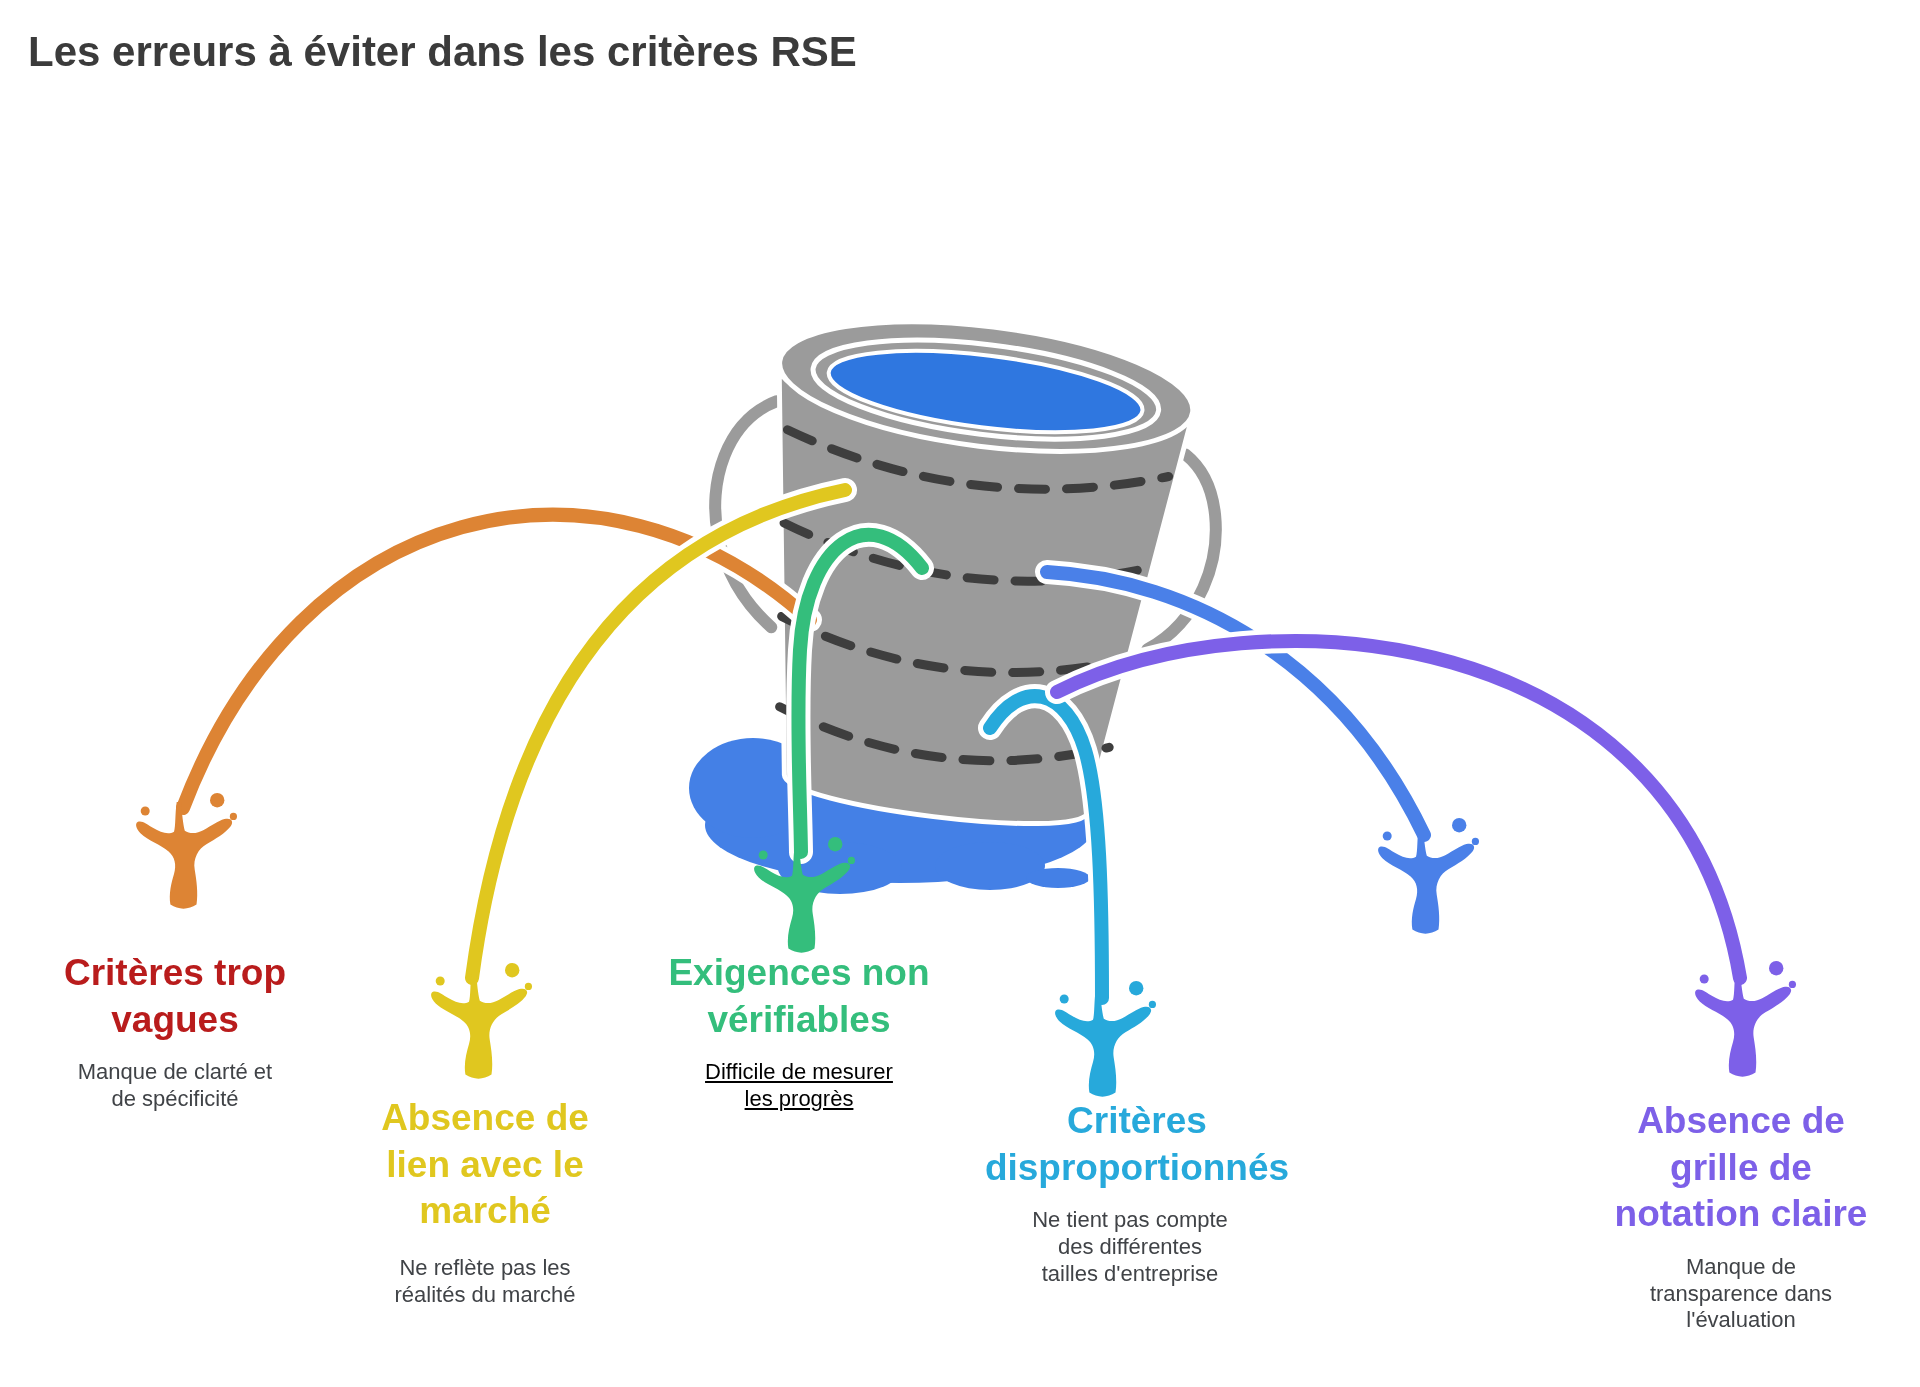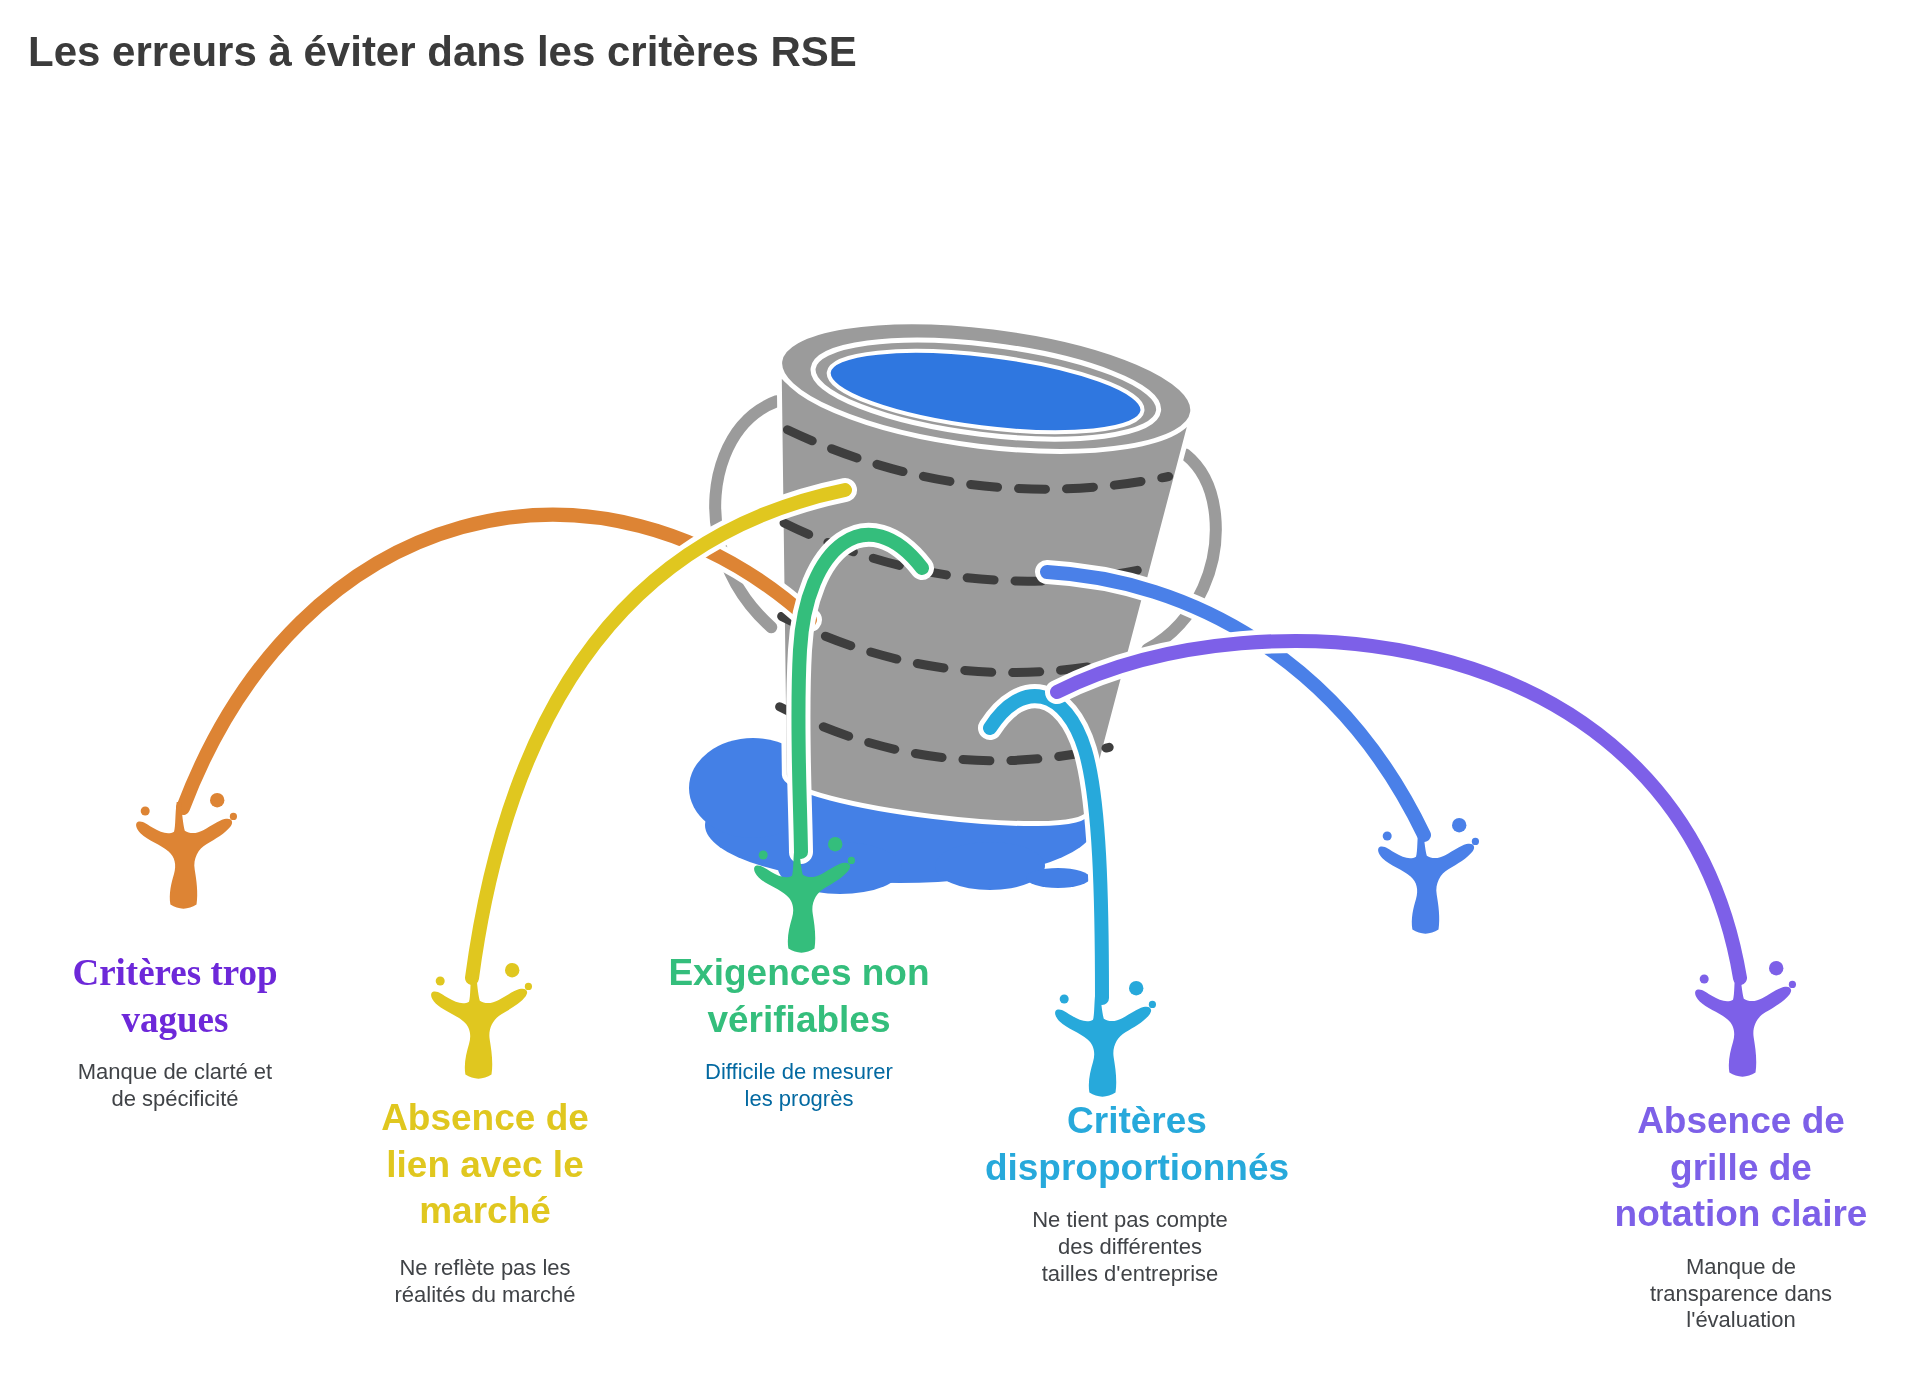--- a/index.html
+++ b/index.html
@@ -118,38 +118,38 @@
       <use href="#splash" transform="translate(1425,845) scale(0.9)"></use>
     </g>
     <g fill="currentColor" style="color: rgb(125, 96, 232);">
       <use href="#splash" transform="translate(1742,988) scale(0.9)"></use>
     </g>
   </svg>
 
   <h1 class="title" style="color: rgb(59, 59, 59);">Les erreurs à éviter dans les critères RSE</h1>
 
   <div class="item" style="left:15px;top:950px;width:320px">
-    <h2 style="color: #6d28d9; font-family: Liberation Serif, serif;">Critères trop
+    <h2 style="color: #b91c1c;">Critères trop
 vagues</h2>
     <p style="color: rgb(64, 67, 71);">Manque de clarté et
 de spécificité</p>
   </div>
 
   <div class="item" style="left:335px;top:1095px;width:300px">
     <h2 style="color: rgb(224, 199, 31);">Absence de
 lien avec le
 marché</h2>
     <p style="color: rgb(64, 67, 71); margin-top: 20px;">Ne reflète pas les
 réalités du marché</p>
   </div>
 
   <div class="item" style="left:649px;top:950px;width:300px">
     <h2 style="color: rgb(52, 190, 124);">Exigences non
 vérifiables</h2>
-    <p style="color: #0369a1;">Difficile de mesurer
+    <p style="color: #000000; text-decoration: underline;">Difficile de mesurer
 les progrès</p>
   </div>
 
   <div class="item" style="left:970px;top:1098px;width:320px">
     <h2 style="color: rgb(39, 169, 219); margin-left: 14px;">Critères
 disproportionnés</h2>
     <p style="color: rgb(64, 67, 71);">Ne tient pas compte
 des différentes
 tailles d'entreprise</p>
   </div>

